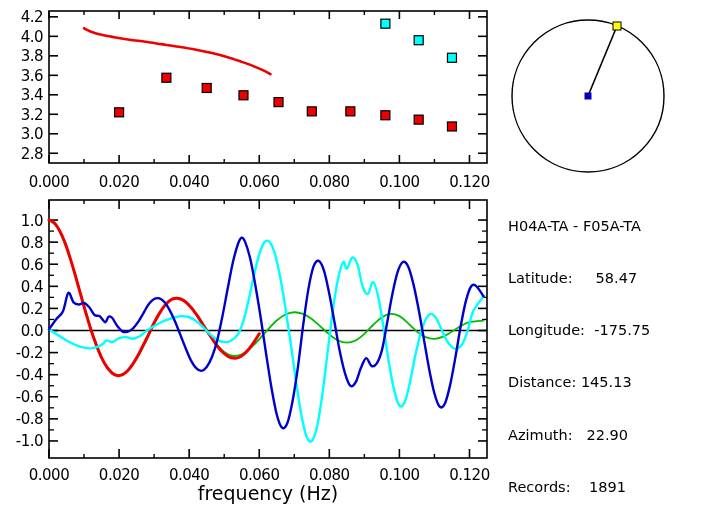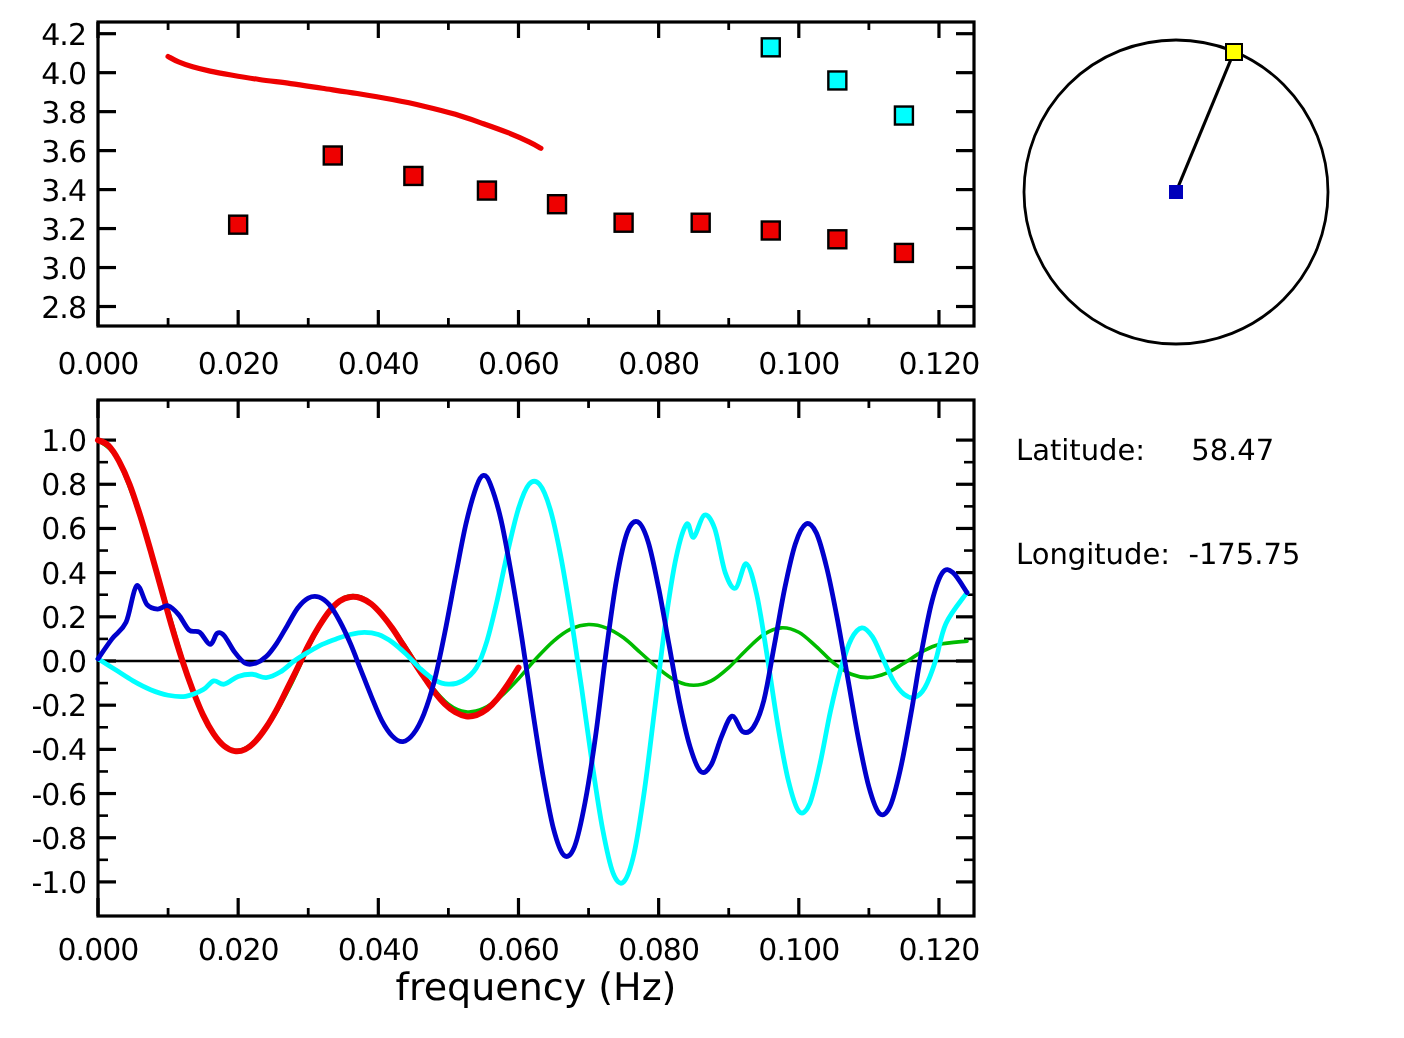--- a/index.html
+++ b/index.html
@@ -118,22 +118,26 @@
   </svg>
 
   <svg id="panel-azimuth" width="200" height="180" style="position:absolute;left:502px;top:4px;">
     <circle id="az-ring" cx="86" cy="92" r="76" fill="none" stroke="#000000" stroke-width="1.4"></circle>
     <line id="az-line" x1="86" y1="92" x2="115" y2="22" stroke="#000000" stroke-width="1.6"></line>
     <rect id="az-center" x="82.5" y="88.5" width="7" height="7" fill="#0000bb"></rect>
     <rect id="az-end" x="111" y="18" width="8" height="8" fill="#ffff00" stroke="#000000" stroke-width="1"></rect>
   </svg>
 
   <div class="info-block">
+    <span class="info-line">H04A-TA - F05A-TA</span>
     <span class="info-line">Latitude:     58.47</span>
     <span class="info-line">Longitude:  -175.75</span>
+    <span class="info-line">Distance: 145.13</span>
+    <span class="info-line">Azimuth:   22.90</span>
+    <span class="info-line">Records:    1891</span>
   </div>
 
   <svg id="panel-bottom" width="702" height="324" style="position:absolute;left:0;top:195px;">
     <g id="bot-ticklabels-y">
         <text x="43" y="251.45454545454544" text-anchor="end" class="tick-label">-1.0</text>
         <text x="43" y="229.36363636363637" text-anchor="end" class="tick-label">-0.8</text>
         <text x="43" y="207.27272727272725" text-anchor="end" class="tick-label">-0.6</text>
         <text x="43" y="185.1818181818182" text-anchor="end" class="tick-label">-0.4</text>
         <text x="43" y="163.09090909090907" text-anchor="end" class="tick-label">-0.2</text>
         <text x="43" y="141" text-anchor="end" class="tick-label">0.0</text>

